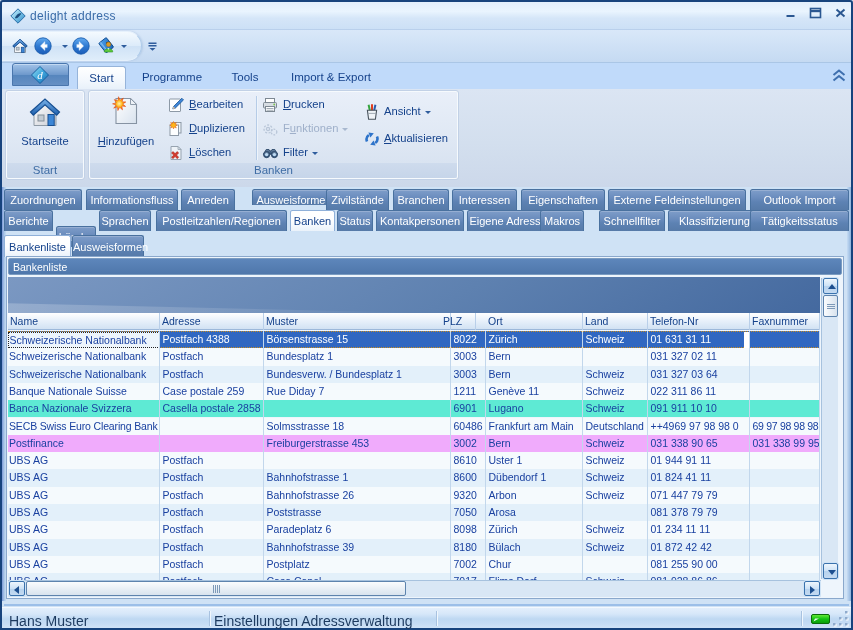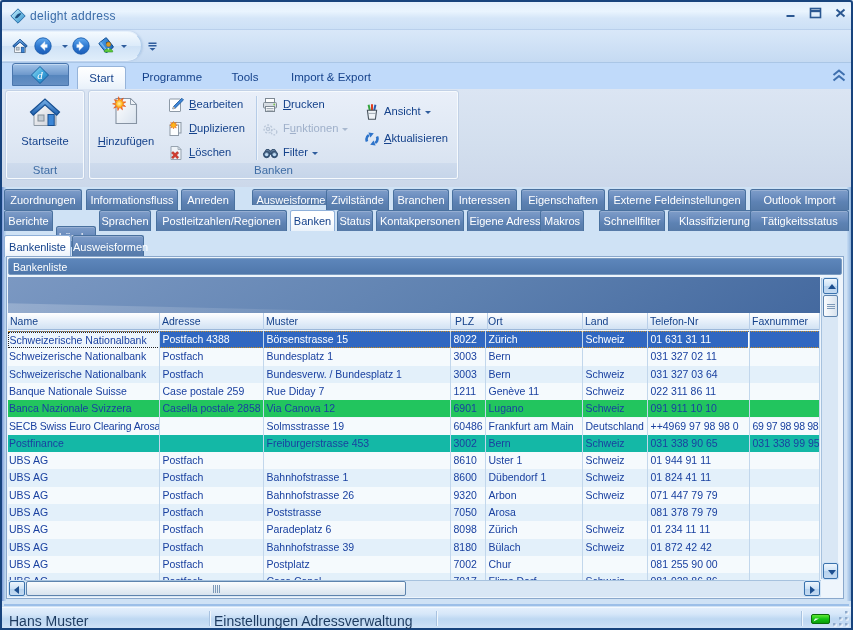--- a/index.html
+++ b/index.html
@@ -291,35 +291,35 @@
 <div class="a ntab nw" style="left:72px;top:235px;width:72px;height:22px;line-height:22px">Ausweisformen</div>
 <div id="panel" class="a">
 <div id="pcap" class="a nw"><span style="padding-left:4px">Bankenliste</span></div>
 <div id="groupby" class="a nw">
       <div style="position:absolute;left:0;bottom:0;width:420px;height:14px;background:linear-gradient(100deg,rgba(255,255,255,0.22) 0%,rgba(255,255,255,0.10) 60%,rgba(255,255,255,0) 100%);clip-path:polygon(0 30%,100% 100%,0 100%)"></div>
     </div>
 <div id="ghead" class="a">
 <div class="hc nw" style="left:0px;width:152px">Name</div>
 <div class="hc nw" style="left:152px;width:104px">Adresse</div>
 <div class="hc nw" style="left:256px;width:187px">Muster</div>
-<div class="hc nw" style="left:445px;width:35px">PLZ</div>
+<div class="hc nw" style="left:433px;width:35px">PLZ</div>
 <div class="hc nw" style="left:478px;width:97px">Ort</div>
 <div class="hc nw" style="left:575px;width:65px">Land</div>
 <div class="hc nw" style="left:640px;width:102px">Telefon-Nr</div>
 <div class="hc nw" style="left:742px;width:70px">Faxnummer</div>
 </div>
 <div class="rows a">
 <div class="row" style="top:0.0px;background:#3067c1;border-top:1px dotted #c98c20;border-bottom:1px dotted #c98c20">
 <div class="cell nw" style="left:0px;width:152px;background:#edf5fc;border:1px dotted #222;color:#1a41a0;height:15.5px;line-height:14.5px;padding-left:0.5px">Schweizerische Nationalbank</div>
 <div class="cell nw" style="left:152px;width:104px;color:#fff;line-height:15px;border-right:1px solid #e8effb">Postfach 4388</div>
 <div class="cell nw" style="left:256px;width:187px;color:#fff;line-height:15px;border-right:1px solid #e8effb">Börsenstrasse 15</div>
 <div class="cell nw" style="left:443px;width:35px;color:#fff;line-height:15px;border-right:1px solid #e8effb">8022</div>
 <div class="cell nw" style="left:478px;width:97px;color:#fff;line-height:15px;border-right:1px solid #e8effb">Zürich</div>
 <div class="cell nw" style="left:575px;width:65px;color:#fff;line-height:15px;border-right:1px solid #e8effb">Schweiz</div>
-<div class="cell nw" style="left:640px;width:102px;color:#fff;line-height:15px;border-right:2px solid #ffffff">01 631 31 11</div>
+<div class="cell nw" style="left:640px;width:102px;color:#fff;line-height:15px;border-right:6px solid #ffffff">01 631 31 11</div>
 <div class="cell nw" style="left:742px;width:70px;color:#fff;line-height:15px;border-right:1px solid #e8effb"></div>
 </div>
 <div class="row" style="top:17.3px;background:#f5fafd">
 <div class="cell nw" style="left:0px;width:152px;padding-left:1px">Schweizerische Nationalbank</div>
 <div class="cell nw" style="left:152px;width:104px">Postfach</div>
 <div class="cell nw" style="left:256px;width:187px">Bundesplatz 1</div>
 <div class="cell nw" style="left:443px;width:35px">3003</div>
 <div class="cell nw" style="left:478px;width:97px">Bern</div>
 <div class="cell nw" style="left:640px;width:102px">031 327 02 11</div>
 </div>
@@ -334,39 +334,38 @@
 </div>
 <div class="row" style="top:51.9px;background:#f5fafd">
 <div class="cell nw" style="left:0px;width:152px;padding-left:1px">Banque Nationale Suisse</div>
 <div class="cell nw" style="left:152px;width:104px">Case postale 259</div>
 <div class="cell nw" style="left:256px;width:187px">Rue Diday 7</div>
 <div class="cell nw" style="left:443px;width:35px">1211</div>
 <div class="cell nw" style="left:478px;width:97px">Genève 11</div>
 <div class="cell nw" style="left:575px;width:65px">Schweiz</div>
 <div class="cell nw" style="left:640px;width:102px">022 311 86 11</div>
 </div>
-<div class="row" style="top:69.2px;background:#22c55e">
+<div class="row" style="top:69.2px;background:#5eead4">
 <div class="cell nw" style="left:0px;width:152px;padding-left:1px">Banca Nazionale Svizzera</div>
 <div class="cell nw" style="left:152px;width:104px">Casella postale 2858</div>
-<div class="cell nw" style="left:256px;width:187px">Via Canova 12</div>
 <div class="cell nw" style="left:443px;width:35px">6901</div>
 <div class="cell nw" style="left:478px;width:97px">Lugano</div>
 <div class="cell nw" style="left:575px;width:65px">Schweiz</div>
 <div class="cell nw" style="left:640px;width:102px">091 911 10 10</div>
 </div>
 <div class="row" style="top:86.5px;background:#f5fafd">
-<div class="cell nw" style="left:0px;width:152px;padding-left:1px"><span style="letter-spacing:-0.15px">SECB Swiss Euro Clearing Arosa</span></div>
-<div class="cell nw" style="left:256px;width:187px">Solmsstrasse 19</div>
+<div class="cell nw" style="left:0px;width:152px;padding-left:1px"><span style="letter-spacing:-0.15px">SECB Swiss Euro Clearing Bank</span></div>
+<div class="cell nw" style="left:256px;width:187px">Solmsstrasse 18</div>
 <div class="cell nw" style="left:443px;width:35px">60486</div>
 <div class="cell nw" style="left:478px;width:97px">Frankfurt am Main</div>
 <div class="cell nw" style="left:575px;width:65px">Deutschland</div>
 <div class="cell nw" style="left:640px;width:102px">++4969 97 98 98 0</div>
 <div class="cell nw" style="left:742px;width:70px"><span style="letter-spacing:-0.3px">69 97 98 98 98</span></div>
 </div>
-<div class="row" style="top:103.8px;background:#14b8a6">
+<div class="row" style="top:103.8px;background:#f0abfc">
 <div class="cell nw" style="left:0px;width:152px;padding-left:1px">Postfinance</div>
 <div class="cell nw" style="left:256px;width:187px">Freiburgerstrasse 453</div>
 <div class="cell nw" style="left:443px;width:35px">3002</div>
 <div class="cell nw" style="left:478px;width:97px">Bern</div>
 <div class="cell nw" style="left:575px;width:65px">Schweiz</div>
 <div class="cell nw" style="left:640px;width:102px">031 338 90 65</div>
 <div class="cell nw" style="left:742px;width:70px">031 338 99 95</div>
 </div>
 <div class="row" style="top:121.1px;background:#f5fafd">
 <div class="cell nw" style="left:0px;width:152px;padding-left:1px">UBS AG</div>

